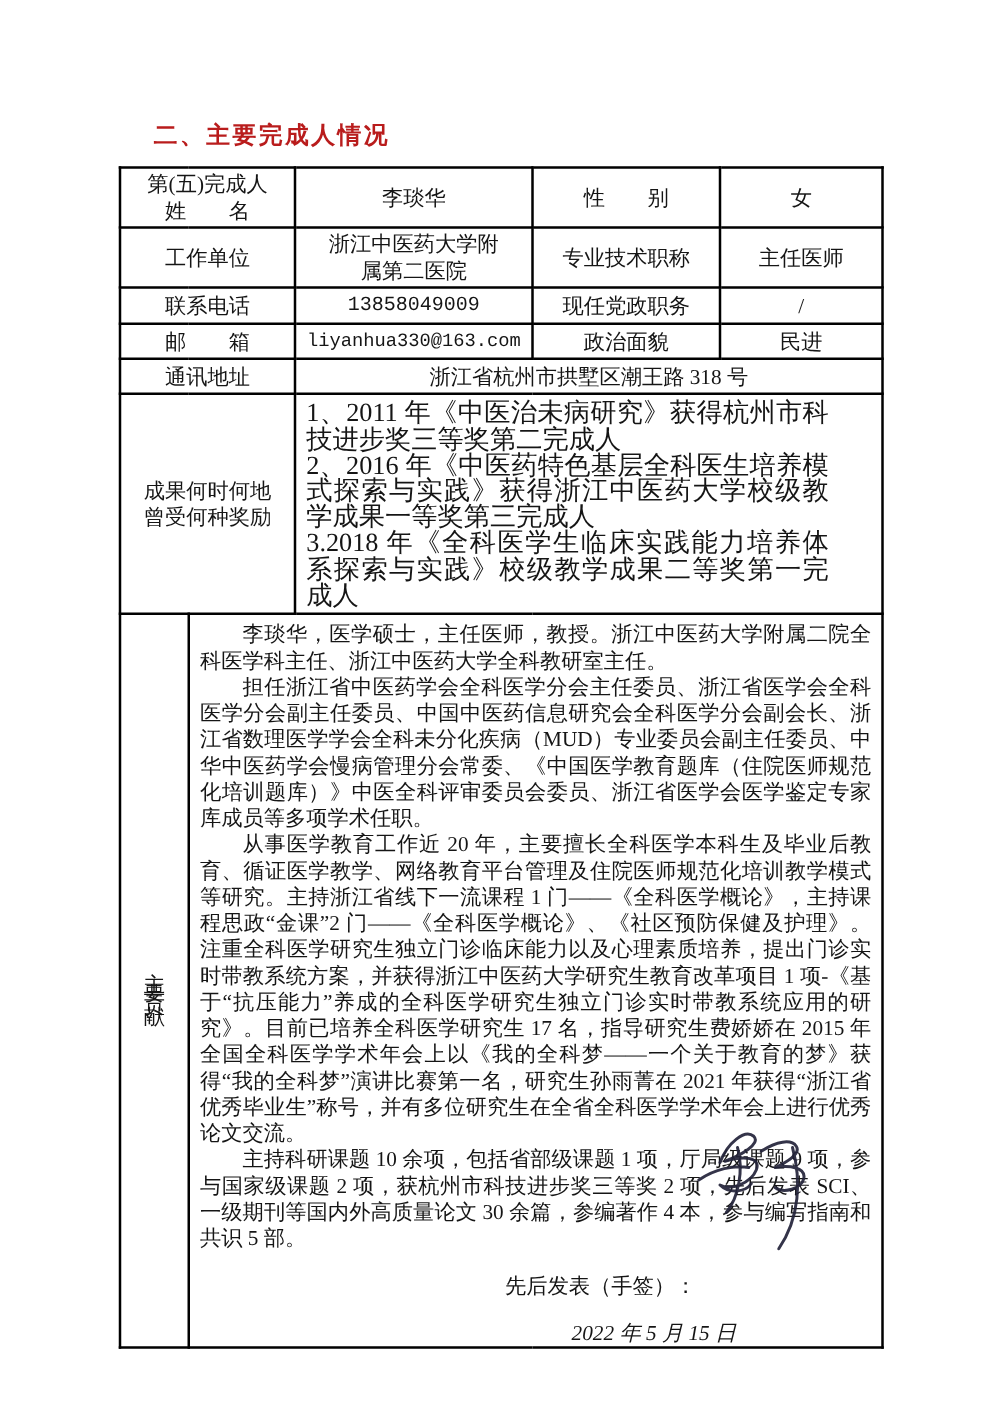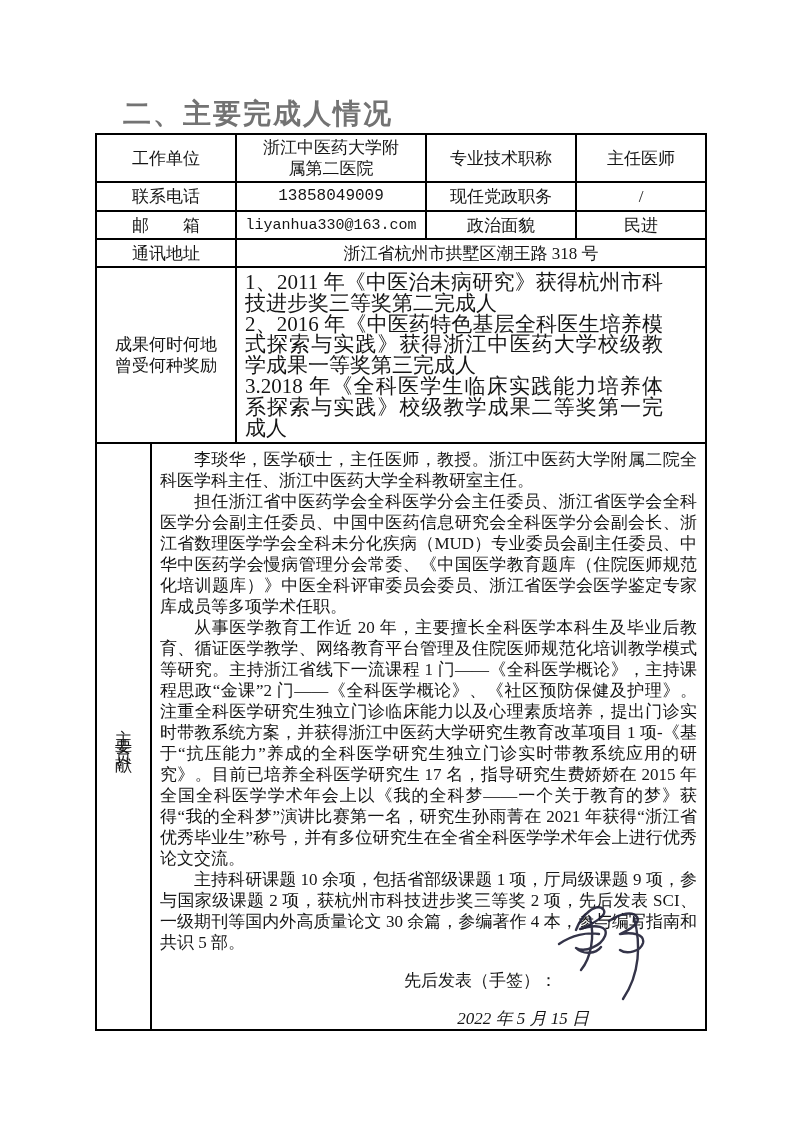--- a/index.html
+++ b/index.html
@@ -6,22 +6,22 @@
   .page{
     position:relative;
     width:793px;height:1122px;
     background:#ffffff;
     font-family:"Liberation Serif","DejaVu Serif",serif;
     color:#111111;
     overflow:hidden;
   }
   .doc-title{
     position:absolute;left:123px;top:95px;margin:0;
-    font-size:28px;font-weight:700;letter-spacing:2px;
-    color:#737373;
+    font-size:19px;font-weight:700;letter-spacing:2px;
+    color:#b91c1c;
   }
   table.main-table{
     position:absolute;left:95px;top:133px;
     width:610px;border-collapse:collapse;table-layout:fixed;
   }
   td{
     border:2px solid #000000;
     font-size:17px;line-height:21px;
     text-align:center;vertical-align:middle;
     padding:2px 6px;color:#151515;
@@ -74,20 +74,27 @@
   <table class="main-table">
     <colgroup>
       <col style="width:55px">
         <col style="width:85px">
         <col style="width:190px">
         <col style="width:150px">
         <col style="width:130px">
     </colgroup>
 
     <tbody>
+        <tr style="height:46px">
+      <td colspan="2" class="pre">第(五)完成人
+姓　　名</td>
+      <td>李琰华</td>
+      <td>性　　别</td>
+      <td>女</td>
+    </tr>
 
 
     <tr style="height:43px">
       <td colspan="2">工作单位</td>
       <td class="pre">浙江中医药大学附
 属第二医院</td>
       <td>专业技术职称</td>
       <td>主任医师</td>
     </tr>
 

